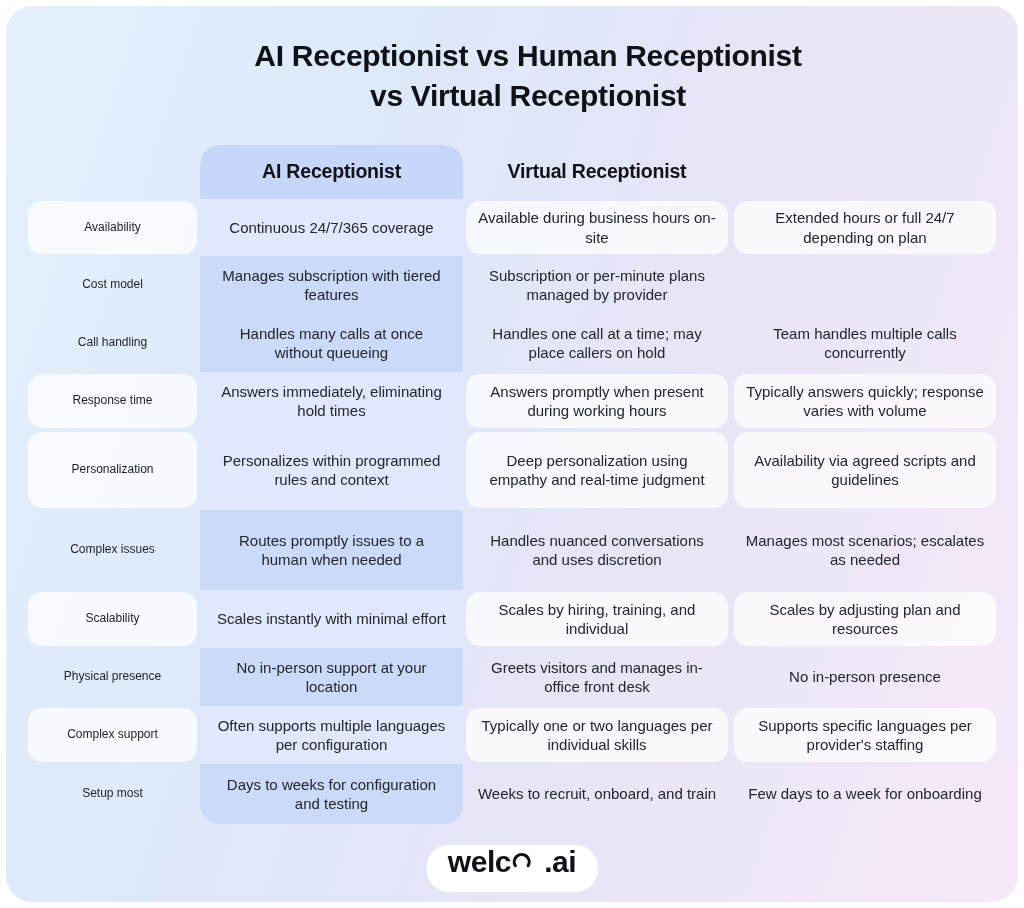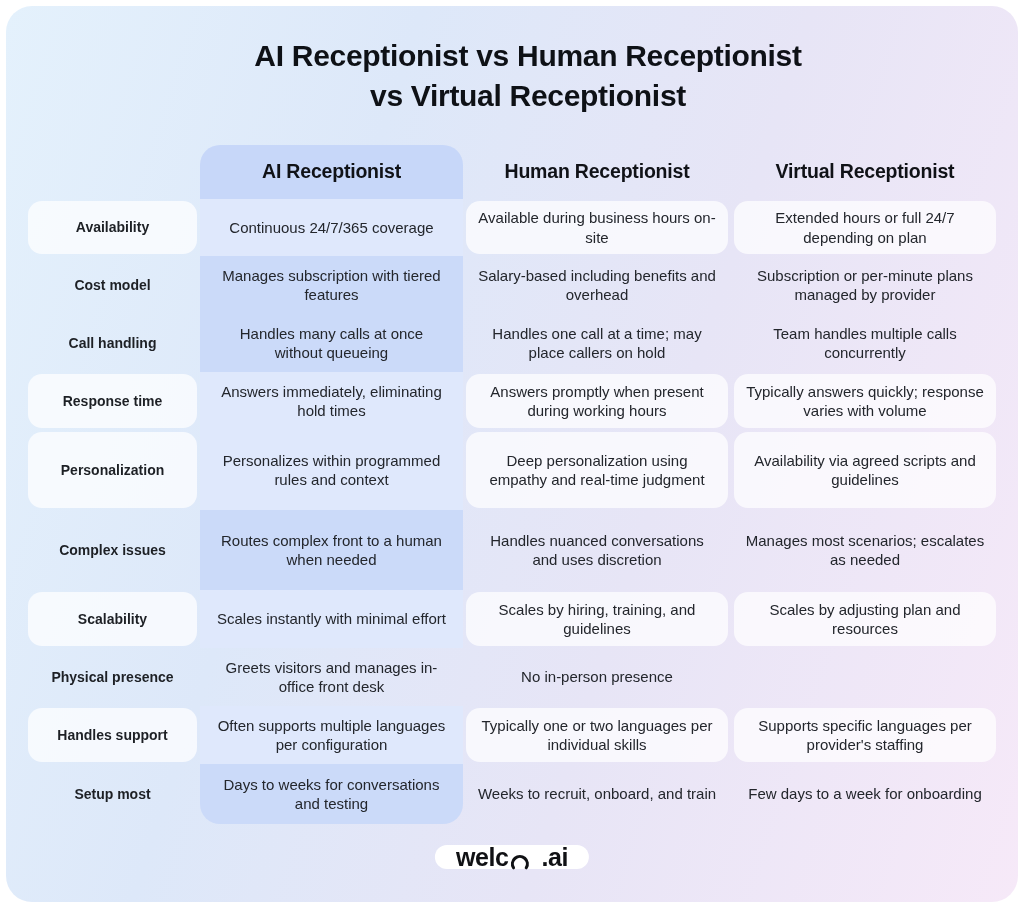--- a/index.html
+++ b/index.html
@@ -30,68 +30,66 @@
   .cell{
     display:flex;align-items:center;justify-content:center;text-align:center;
     font-size:15px;line-height:1.3;color:#23262c;padding:2px 14px;
     box-sizing:border-box;
   }
   .band{
     background:rgba(255,255,255,0.72);
     border-radius:14px;margin:2px 3px;
     padding:2px 11px;
   }
-  .label-cell{color:#1d2025;font-size:14px;font-weight:bold;}
+  .label-cell{color:#1d2025;font-size:12px;}
   .ai-cell{margin:0;border-radius:0;}
   .ai-head{background:#c7d7f9;border-radius:20px 20px 0 0;}
   .ai-light{background:#dfe8fc;text-align:center;}
   .ai-dark{background:#cbdaf9;}
   .ai-last{border-radius:0 0 20px 20px;}
   .col-head{
     font-weight:700;font-size:19.5px;color:#101217;letter-spacing:-0.2px;
   }
   .logo{
     position:absolute;left:50%;top:839px;transform:translateX(-50%);
-    background:#ffffff;border-radius:22px;height:24px;padding:0 21px;
-    display:flex;align-items:center;justify-content:center;
-    font-weight:700;font-size:25px;color:#101114;letter-spacing:-0.4px;
+    background:#ffffff;border-radius:22px;height:47px;padding:0 21px;
+    display:flex;align-items:flex-start;justify-content:center;
+    font-weight:700;font-size:30px;color:#101114;letter-spacing:-0.4px;
   }
   .logo svg{display:block;margin:3px 0 -3px 1px;margin-right:0px;}
   .logo .suffix{margin-left:12px;}
 </style>
 </head>
 <body>
 
 <div class="canvas">
 
   <div class="title">
     <div>AI Receptionist vs Human Receptionist</div>
     <div>vs Virtual Receptionist</div>
   </div>
 
   <div class="table">
 
     <div class="row h54">
       <div class="cell"></div>
       <div class="cell ai-cell ai-head col-head">AI Receptionist</div>
-      <div class="cell col-head">Human Receptionist</div>
       <div class="cell col-head">Virtual Receptionist</div>
     </div>
 
     <div class="row h57">
       <div class="cell label-cell band">Availability</div>
       <div class="cell ai-cell ai-light">Continuous 24/7/365 coverage</div>
       <div class="cell band">Available during business hours on-site</div>
       <div class="cell band">Extended hours or full 24/7 depending on plan</div>
     </div>
 
     <div class="row h58">
       <div class="cell label-cell">Cost model</div>
       <div class="cell ai-cell ai-dark">Manages subscription with tiered features</div>
-      <div class="cell">Salary-based including benefits and overhead</div>
       <div class="cell">Subscription or per-minute plans managed by provider</div>
     </div>
 
     <div class="row h58">
       <div class="cell label-cell">Call handling</div>
       <div class="cell ai-cell ai-dark">Handles many calls at once without queueing</div>
       <div class="cell">Handles one call at a time; may place callers on hold</div>
       <div class="cell">Team handles multiple calls concurrently</div>
     </div>
 
@@ -104,48 +102,49 @@
 
     <div class="row h80">
       <div class="cell label-cell band">Personalization</div>
       <div class="cell ai-cell ai-light">Personalizes within programmed rules and context</div>
       <div class="cell band">Deep personalization using empathy and real-time judgment</div>
       <div class="cell band">Availability via agreed scripts and guidelines</div>
     </div>
 
     <div class="row h80">
       <div class="cell label-cell">Complex issues</div>
-      <div class="cell ai-cell ai-dark">Routes complex front to a human when needed</div>
+      <div class="cell ai-cell ai-dark">Routes promptly issues to a human when needed</div>
       <div class="cell">Handles nuanced conversations and uses discretion</div>
       <div class="cell">Manages most scenarios; escalates as needed</div>
     </div>
 
     <div class="row h58">
       <div class="cell label-cell band">Scalability</div>
       <div class="cell ai-cell ai-light">Scales instantly with minimal effort</div>
-      <div class="cell band">Scales by hiring, training, and guidelines</div>
+      <div class="cell band">Scales by hiring, training, and individual</div>
       <div class="cell band">Scales by adjusting plan and resources</div>
     </div>
 
     <div class="row h58">
       <div class="cell label-cell">Physical presence</div>
+      <div class="cell ai-cell ai-dark">No in-person support at your location</div>
       <div class="cell">Greets visitors and manages in-office front desk</div>
       <div class="cell">No in-person presence</div>
     </div>
 
     <div class="row h58">
-      <div class="cell label-cell band">Handles support</div>
+      <div class="cell label-cell band">Complex support</div>
       <div class="cell ai-cell ai-light">Often supports multiple languages per configuration</div>
       <div class="cell band">Typically one or two languages per individual skills</div>
       <div class="cell band">Supports specific languages per provider's staffing</div>
     </div>
 
     <div class="row h60">
       <div class="cell label-cell">Setup most</div>
-      <div class="cell ai-cell ai-dark ai-last">Days to weeks for conversations and testing</div>
+      <div class="cell ai-cell ai-dark ai-last">Days to weeks for configuration and testing</div>
       <div class="cell">Weeks to recruit, onboard, and train</div>
       <div class="cell">Few days to a week for onboarding</div>
     </div>
 
   </div>
 
   <div class="logo">
     <span>welc</span>
       <span>
         <svg width="20" height="21" viewBox="0 0 22 23">

